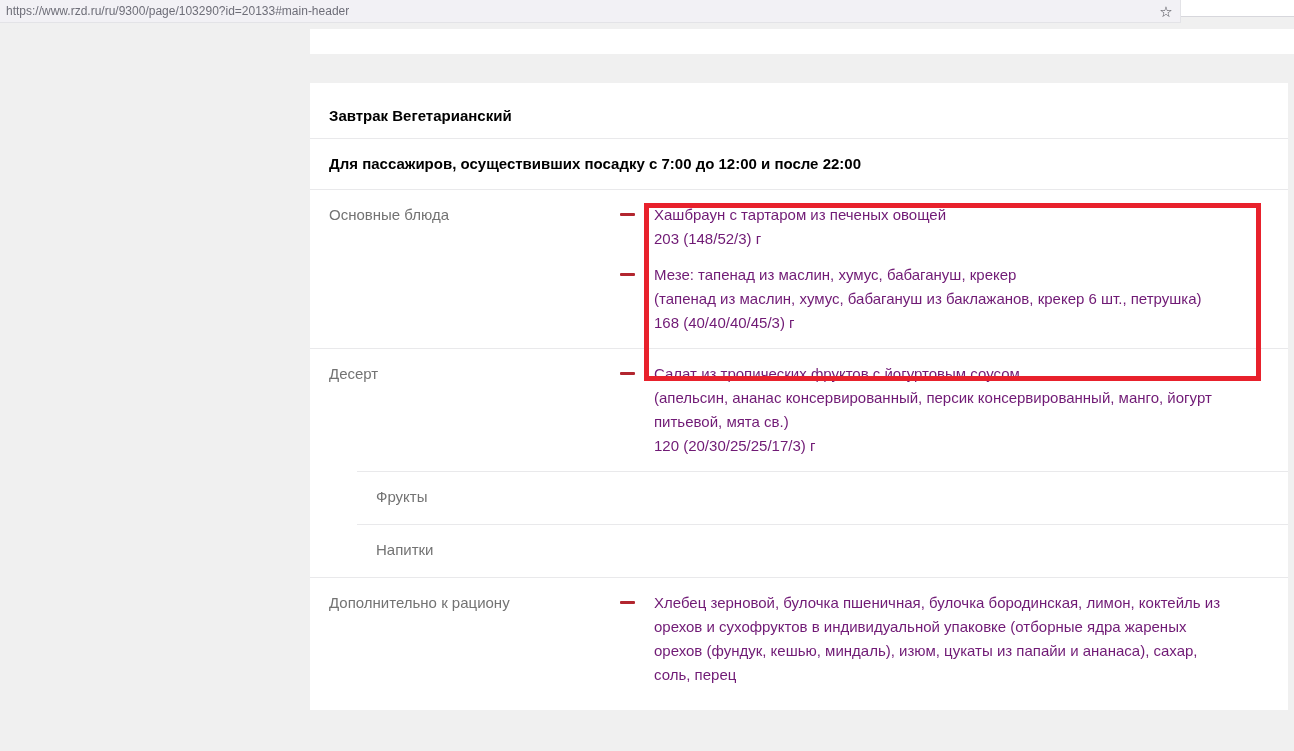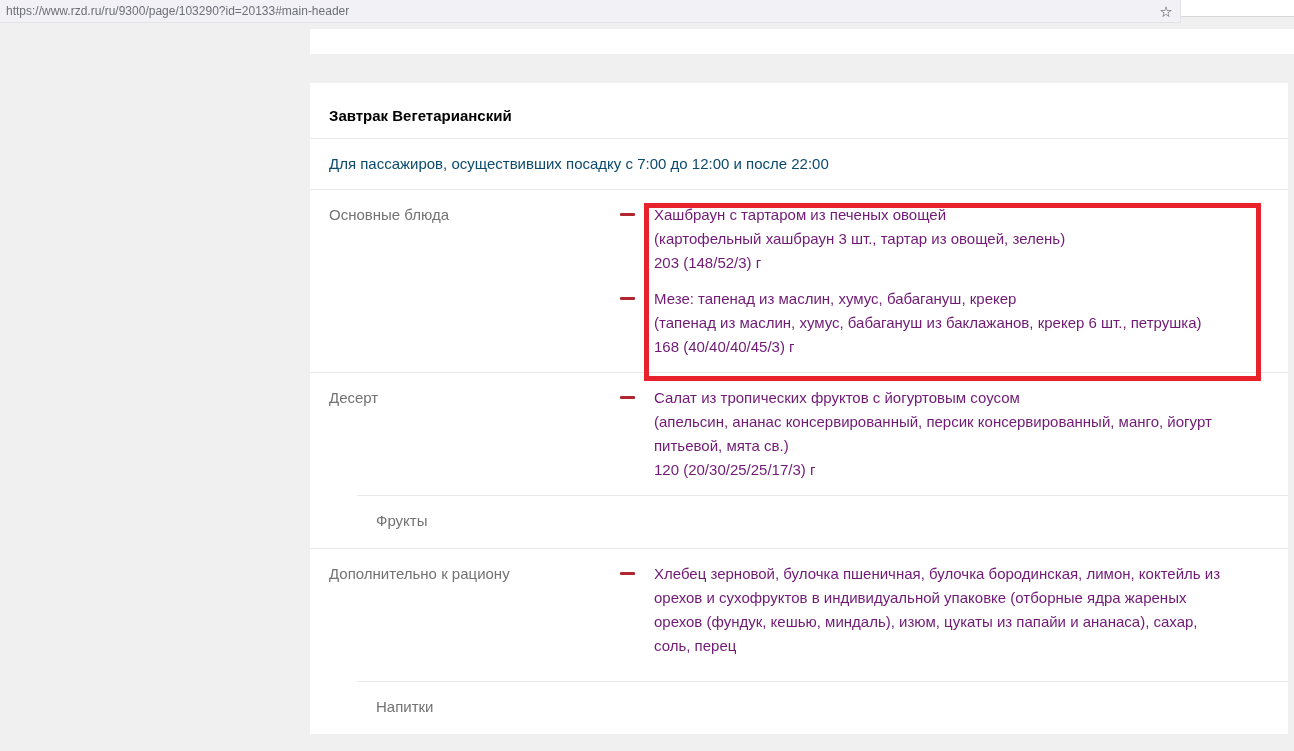--- a/index.html
+++ b/index.html
@@ -42,21 +42,21 @@
   .gap { height:29px; }
   .card { position:relative; width:978px; background:#ffffff; }
 
   .row { padding:14px 20px 13px 19px; }
   .row + .row { border-top:1px solid #e9e9eb; padding-top:13px; }
 
   .row-title { padding:21px 20px 10px 19px; }
   .title {
     font-size:15px; font-weight:bold; color:#000000; line-height:24px;
   }
-  .note { font-size:15px; color:#0c4a6e; line-height:24px; }
+  .note { font-size:15px; color:#000000; line-height:24px;font-weight:bold; }
 
   .menu-row { display:flex; }
   .menu-label {
     width:291px; flex:0 0 291px;
     font-size:15px; color:#737373; line-height:24px;
   }
   .menu-items { flex:1; padding-right:40px; }
   .menu-item { display:flex; }
   .menu-item + .menu-item { margin-top:12px; }
   .dash {
@@ -100,21 +100,20 @@
       <span class="note">Для пассажиров, осуществивших посадку с 7:00 до 12:00 и после 22:00</span>
     </div>
 
     <div class="row menu-row">
       <div class="menu-label">Основные блюда</div>
       <div class="menu-items">
         <div class="menu-item">
           <span class="dash"></span>
           <span class="item-text">
             <span class="name">Хашбраун с тартаром из печеных овощей</span>
-            <span class="composition">(картофельный хашбраун 3 шт., тартар из овощей, зелень)</span>
             <span class="weight">203 (148/52/3) г</span>
           </span>
         </div>
         <div class="menu-item">
           <span class="dash"></span>
           <span class="item-text">
             <span class="name">Мезе: тапенад из маслин, хумус, бабагануш, крекер</span>
             <span class="composition">(тапенад из маслин, хумус, бабагануш из баклажанов, крекер 6 шт., петрушка)</span>
             <span class="weight">168 (40/40/40/45/3) г</span>
           </span>
@@ -134,32 +133,32 @@
           </span>
         </div>
       </div>
     </div>
 
     <div class="row menu-row row-short">
       <div class="menu-label">Фрукты</div>
       <div class="menu-items"></div>
     </div>
 
+    <div class="row menu-row row-short">
+      <div class="menu-label">Напитки</div>
+      <div class="menu-items"></div>
+    </div>
+
     <div class="row menu-row row-extra">
       <div class="menu-label">Дополнительно к рациону</div>
       <div class="menu-items">
         <div class="menu-item">
           <span class="dash"></span>
           <span class="item-text">
             <span class="name">Хлебец зерновой, булочка пшеничная, булочка бородинская, лимон, коктейль из орехов и сухофруктов в индивидуальной упаковке (отборные ядра жареных орехов (фундук, кешью, миндаль), изюм, цукаты из папайи и ананаса), сахар, соль, перец</span>
           </span>
         </div>
       </div>
     </div>
 
-    <div class="row menu-row row-short">
-      <div class="menu-label">Напитки</div>
-      <div class="menu-items"></div>
-    </div>
-
     <div class="highlight-box"></div>
   </div>
 </div>
 
 </body></html>

